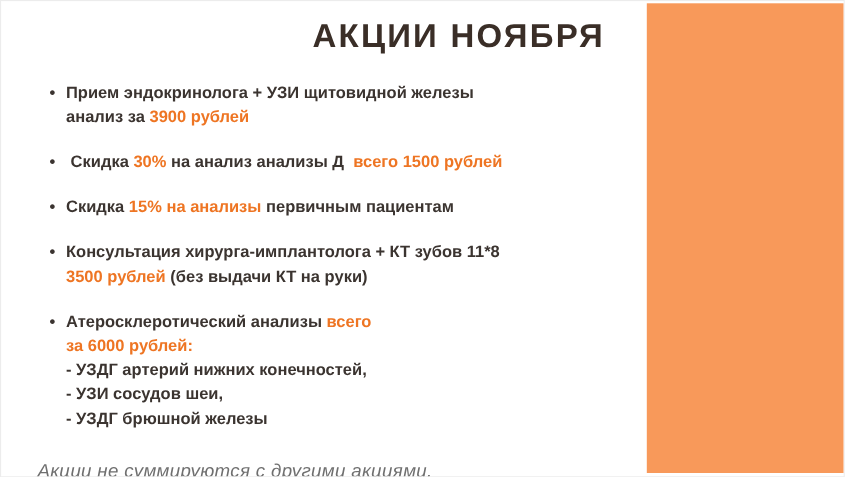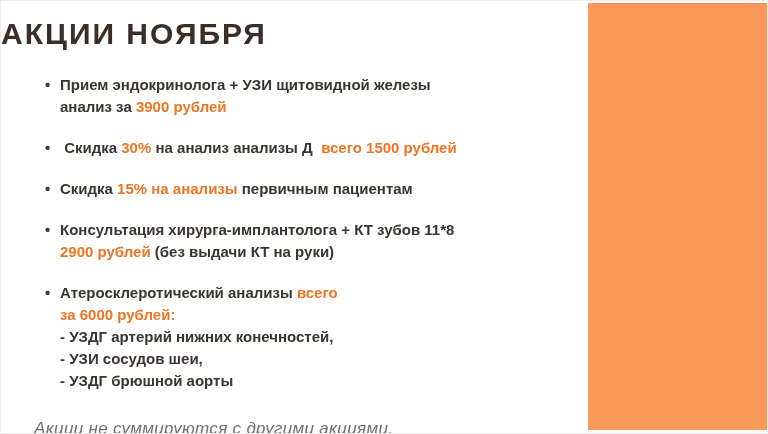--- a/index.html
+++ b/index.html
@@ -15,21 +15,21 @@
   }
   .content {
     position: absolute;
     left: 0; top: 0;
     width: 589px;
     height: 100%;
     box-sizing: border-box;
   }
   h1.title {
     margin: 16px 40px 0 0;
-    text-align: left;
+    text-align: right;
     font-size: 30px;
     font-weight: 700;
     letter-spacing: 2px;
     color: var(--title-color);
     line-height: 1.15;
   }
   .bullets {
     margin: 22px 0 0 44px;
   }
   .bullet {
@@ -91,30 +91,30 @@
         <div class="bullet">
           <span class="dot">•</span>
           <div class="lines">
             <div class="line"><span class="seg dark">Скидка </span><span class="seg orange">15% на анализы</span><span class="seg dark"> первичным пациентам</span></div>
           </div>
         </div>
         <div class="bullet">
           <span class="dot">•</span>
           <div class="lines">
             <div class="line"><span class="seg dark">Консультация хирурга-имплантолога + КТ зубов 11*8</span></div>
-            <div class="line"><span class="seg orange">2900 рублей</span><span class="seg dark"> (без выдачи КТ на руки)</span></div>
+            <div class="line"><span class="seg orange">3500 рублей</span><span class="seg dark"> (без выдачи КТ на руки)</span></div>
           </div>
         </div>
         <div class="bullet">
           <span class="dot">•</span>
           <div class="lines">
             <div class="line"><span class="seg dark">Атеросклеротический анализы </span><span class="seg orange">всего</span></div>
             <div class="line"><span class="seg orange">за 6000 рублей:</span></div>
             <div class="line"><span class="seg dark">- УЗДГ артерий нижних конечностей,</span></div>
             <div class="line"><span class="seg dark">- УЗИ сосудов шеи,</span></div>
-            <div class="line"><span class="seg dark">- УЗДГ брюшной аорты</span></div>
+            <div class="line"><span class="seg dark">- УЗДГ брюшной железы</span></div>
           </div>
         </div>
       </div>
     <div class="footer-note">Акции не суммируются с другими акциями.</div>
   </div>
   <div class="side-panel"></div>
 </div>
 
 </body></html>

